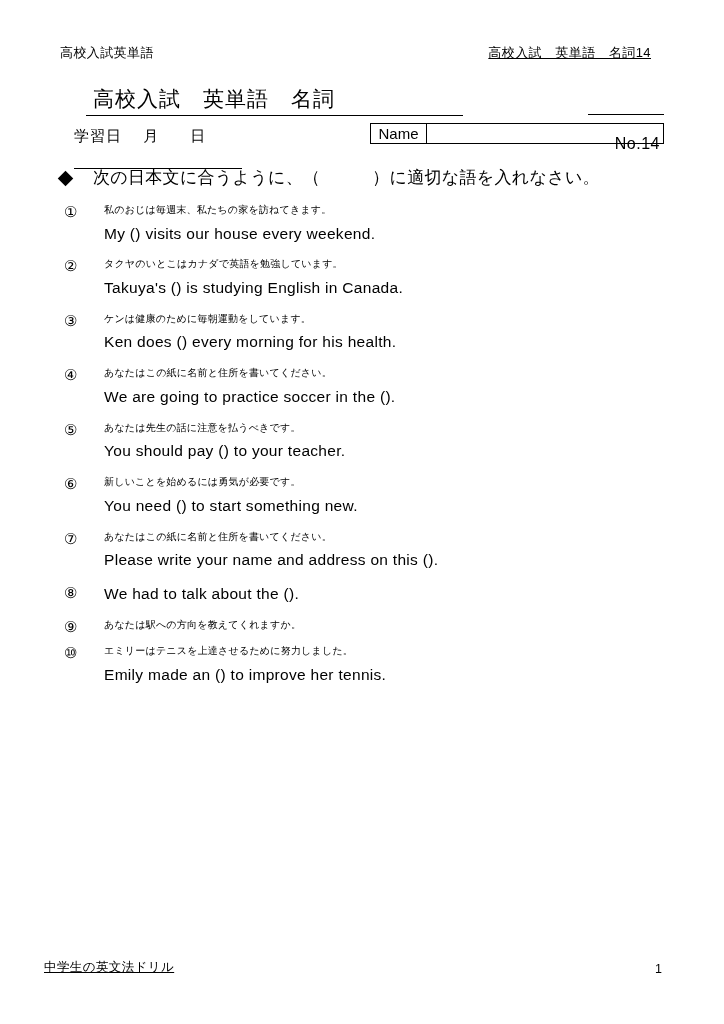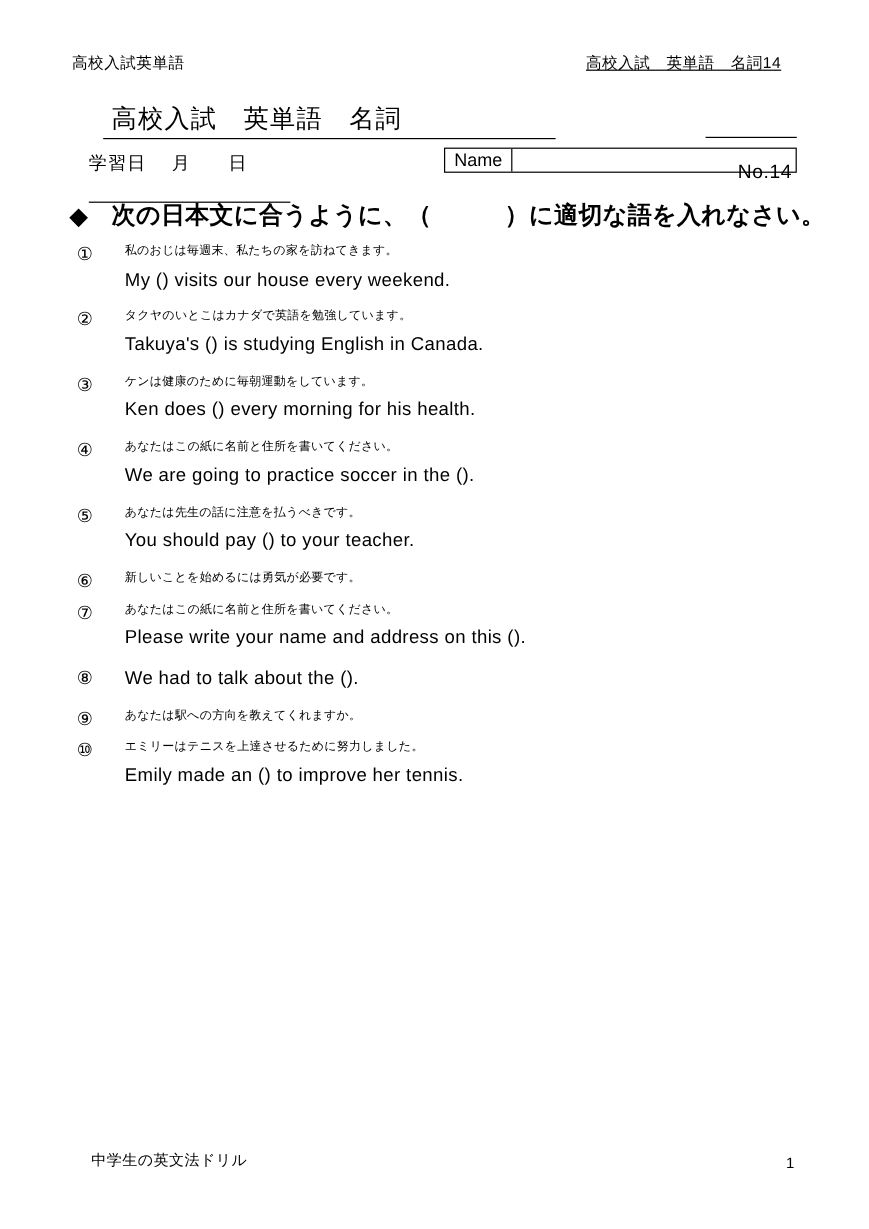--- a/index.html
+++ b/index.html
@@ -132,24 +132,23 @@
     font-size: 15px;
     box-sizing: border-box;
   }
 
   
   .instruction {
     position: absolute;
     top: 166px;
     left: 60px;
     right: 50px;
-    font-size: 20px;
+    font-size: 17px;
     letter-spacing: 0.3px;
     white-space: nowrap;
-    font-weight: bold;
   }
   .diamond {
     display: inline-block;
     width: 11px;
     height: 11px;
     background: #000;
     transform: rotate(45deg);
     margin-right: 22px;
     position: relative;
     top: 1px;
@@ -188,24 +187,25 @@
     line-height: 1.35;
     white-space: nowrap;
   }
   .blank {
     display: inline-block;
   }
 
   
   .footer-left {
     position: absolute;
-    left: 76px;
+    left: 44px;
     bottom: 48px;
     font-size: 12.5px;
     letter-spacing: 0.4px;
+    text-decoration: underline;
   }
   .footer-right {
     position: absolute;
     right: 62px;
     bottom: 48px;
     font-size: 12.5px;
   }
 </style>
 </head>
 <body>
@@ -266,20 +266,21 @@
 
     <div class="q">
       <div class="q-num">⑤</div>
       <div class="q-ja">あなたは先生の話に注意を払うべきです。</div>
       <div class="q-en"><span>You should pay (</span><span class="blank">                    </span><span>) to your teacher.</span></div>
     </div>
 
     <div class="q">
       <div class="q-num">⑥</div>
       <div class="q-ja">新しいことを始めるには勇気が必要です。</div>
+      <div class="q-en"><span>You need (</span><span class="blank">                  </span><span>) to start something new.</span></div>
     </div>
 
     <div class="q">
       <div class="q-num">⑦</div>
       <div class="q-ja">あなたはこの紙に名前と住所を書いてください。</div>
       <div class="q-en"><span>Please write your name and address on this (</span><span class="blank">                  </span><span>).</span></div>
     </div>
 
     <div class="q">
       <div class="q-num">⑧</div>

